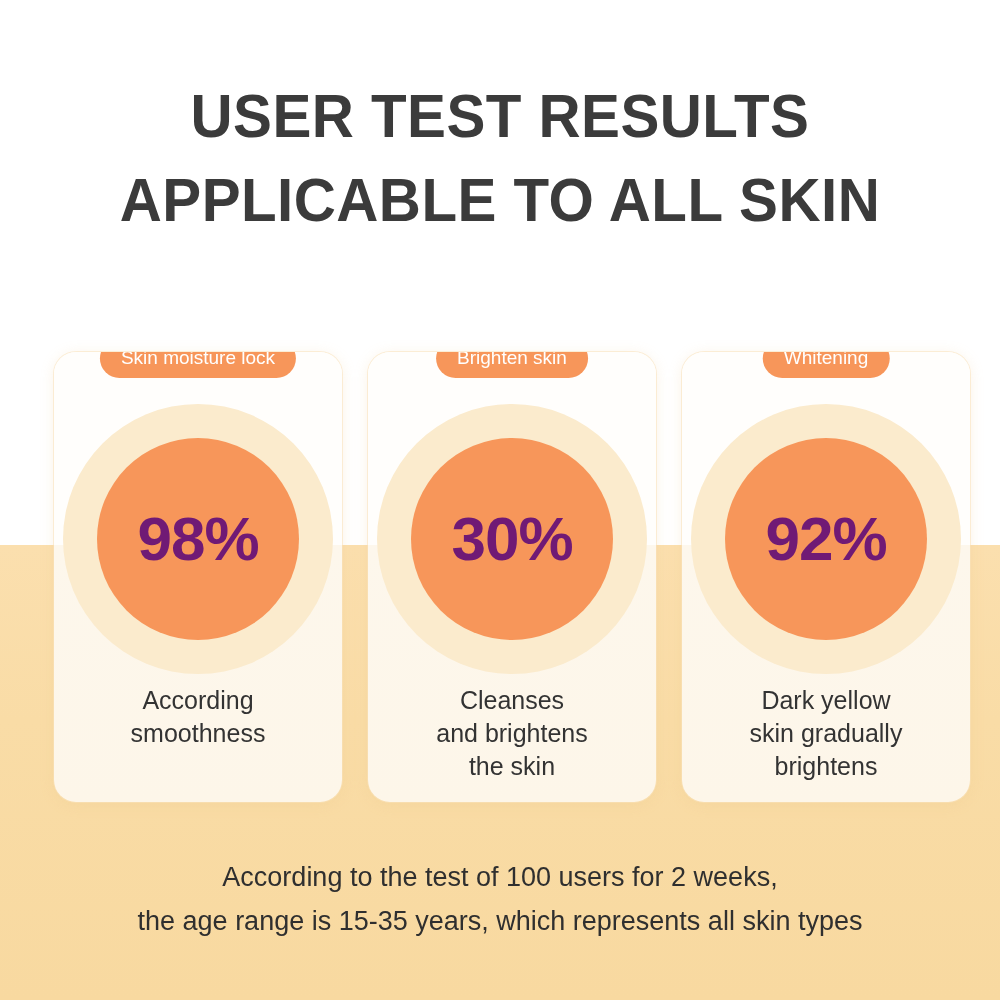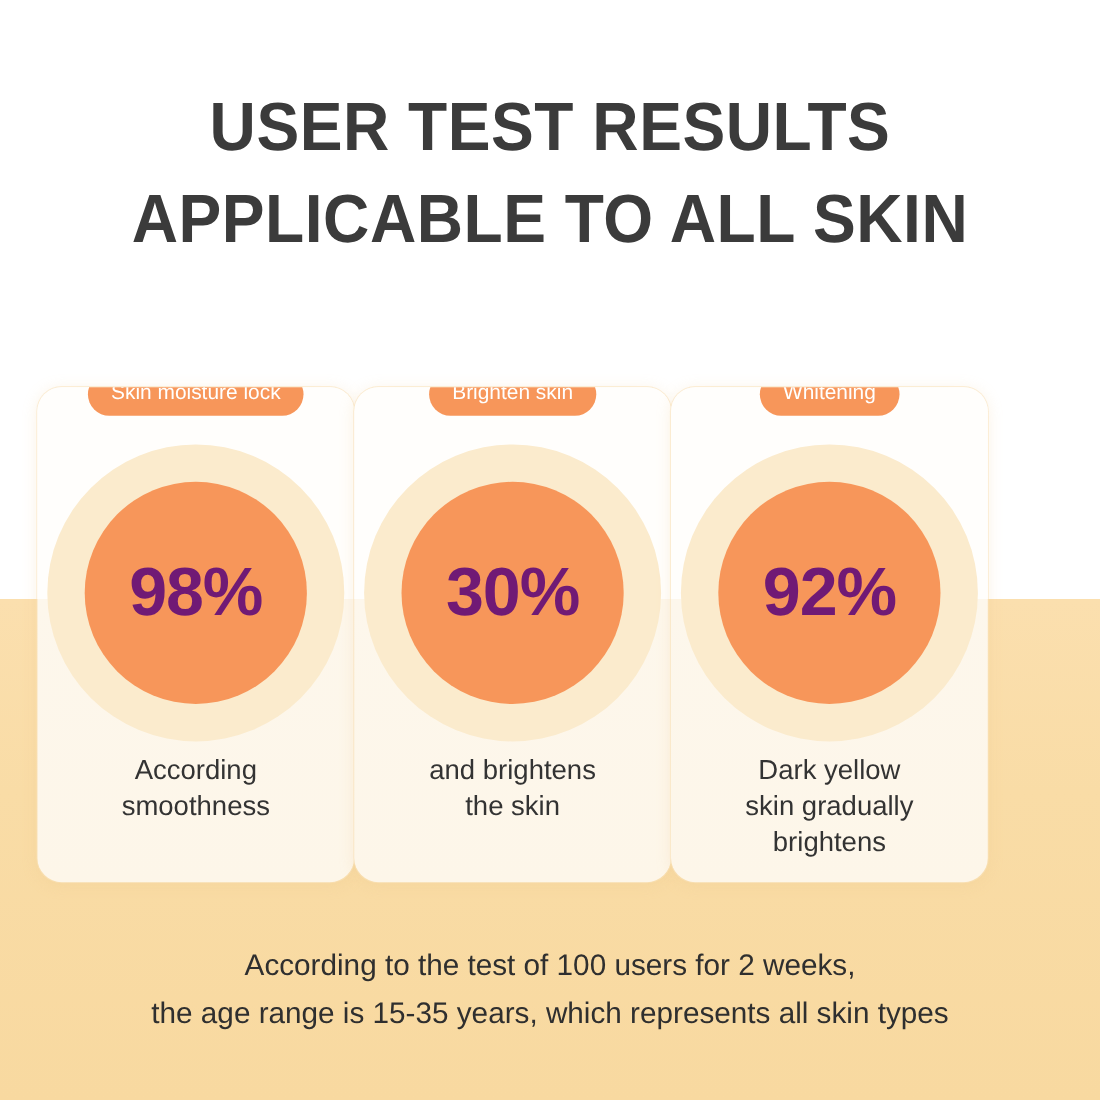--- a/index.html
+++ b/index.html
@@ -46,24 +46,25 @@
   }
   .heading .line {
     display: block;
     white-space: nowrap;
   }
 
   
   .cards {
     position: absolute;
     top: 352px;
-    left: 34px;
+    left: 54px;
     width: 916px;
     height: 450px;
     display: flex;
+    justify-content: space-between;
   }
 
   .card {
     position: relative;
     width: 288px;
     height: 450px;
     border-radius: 22px;
     background: linear-gradient(
         to bottom,
         #fffefc 0px,
@@ -180,20 +181,21 @@
     </div>
 
     <div class="card">
       <div class="badge">Brighten skin</div>
       <div class="gauge">
         <div class="gauge-inner">
           <span class="gauge-value">30%</span>
         </div>
       </div>
       <div class="desc">
+        <span class="line">Cleanses</span>
         <span class="line">and brightens</span>
         <span class="line">the skin</span>
       </div>
     </div>
 
     <div class="card">
       <div class="badge">Whitening</div>
       <div class="gauge">
         <div class="gauge-inner">
           <span class="gauge-value">92%</span>

